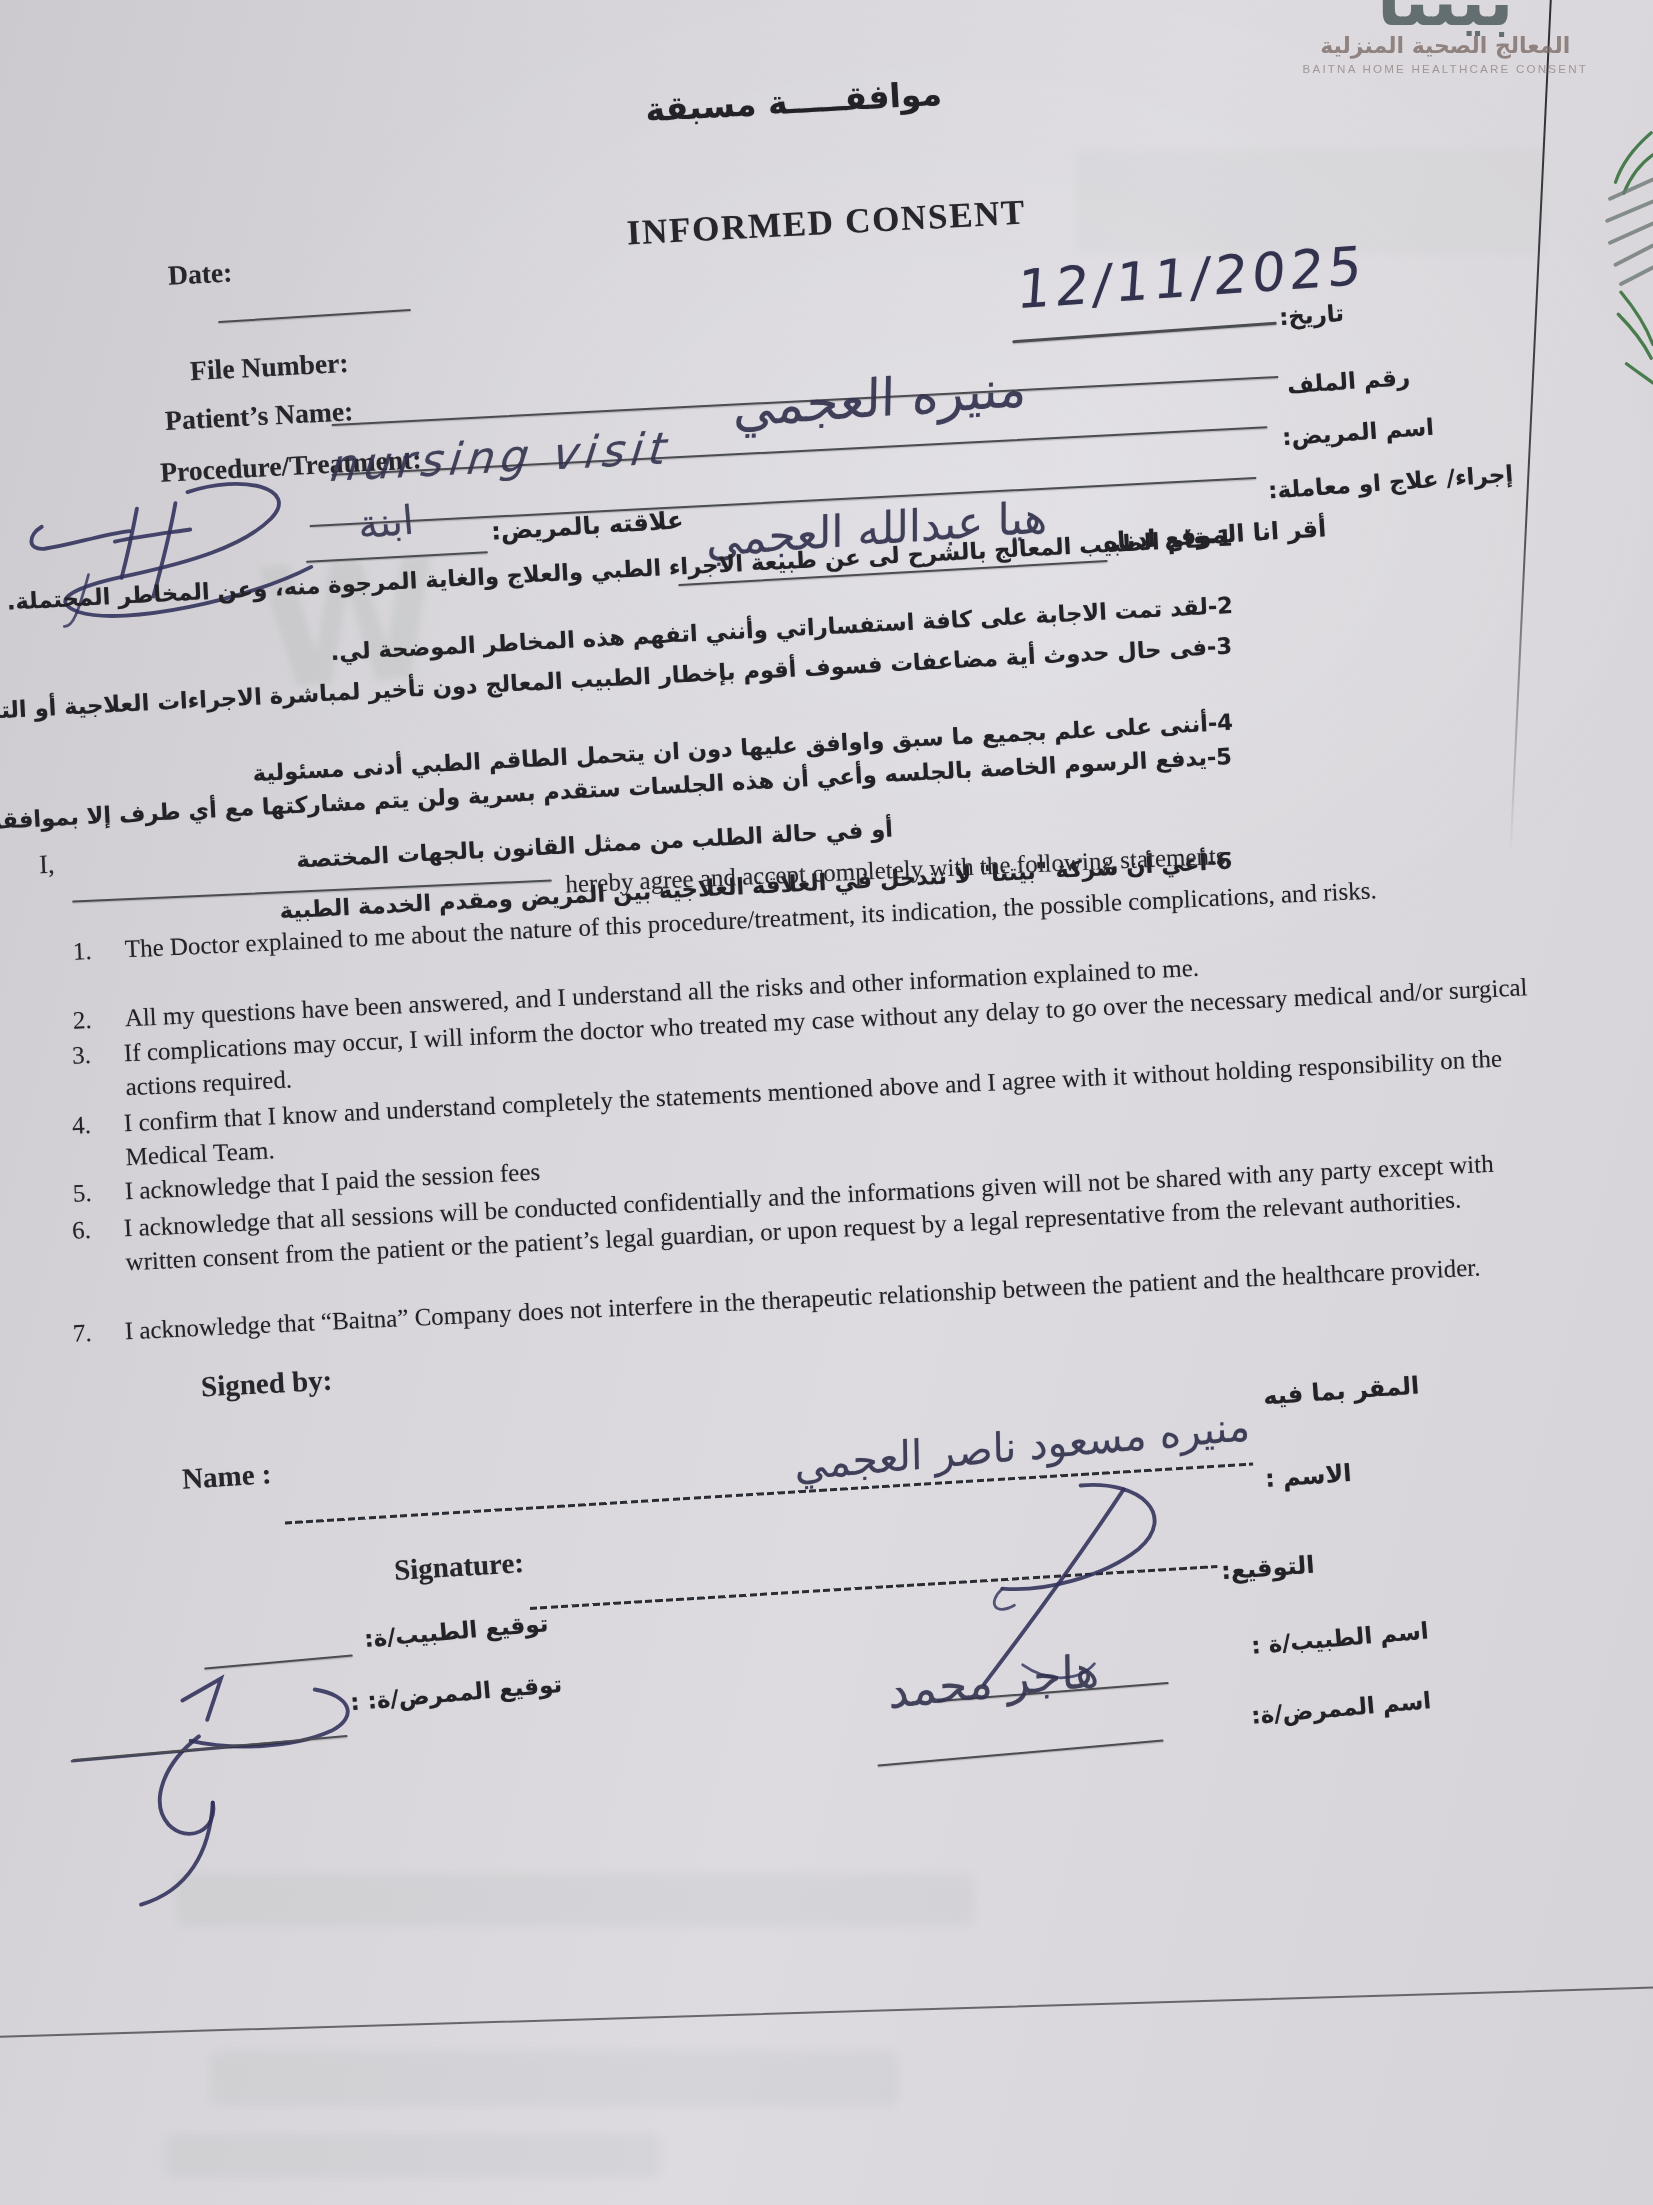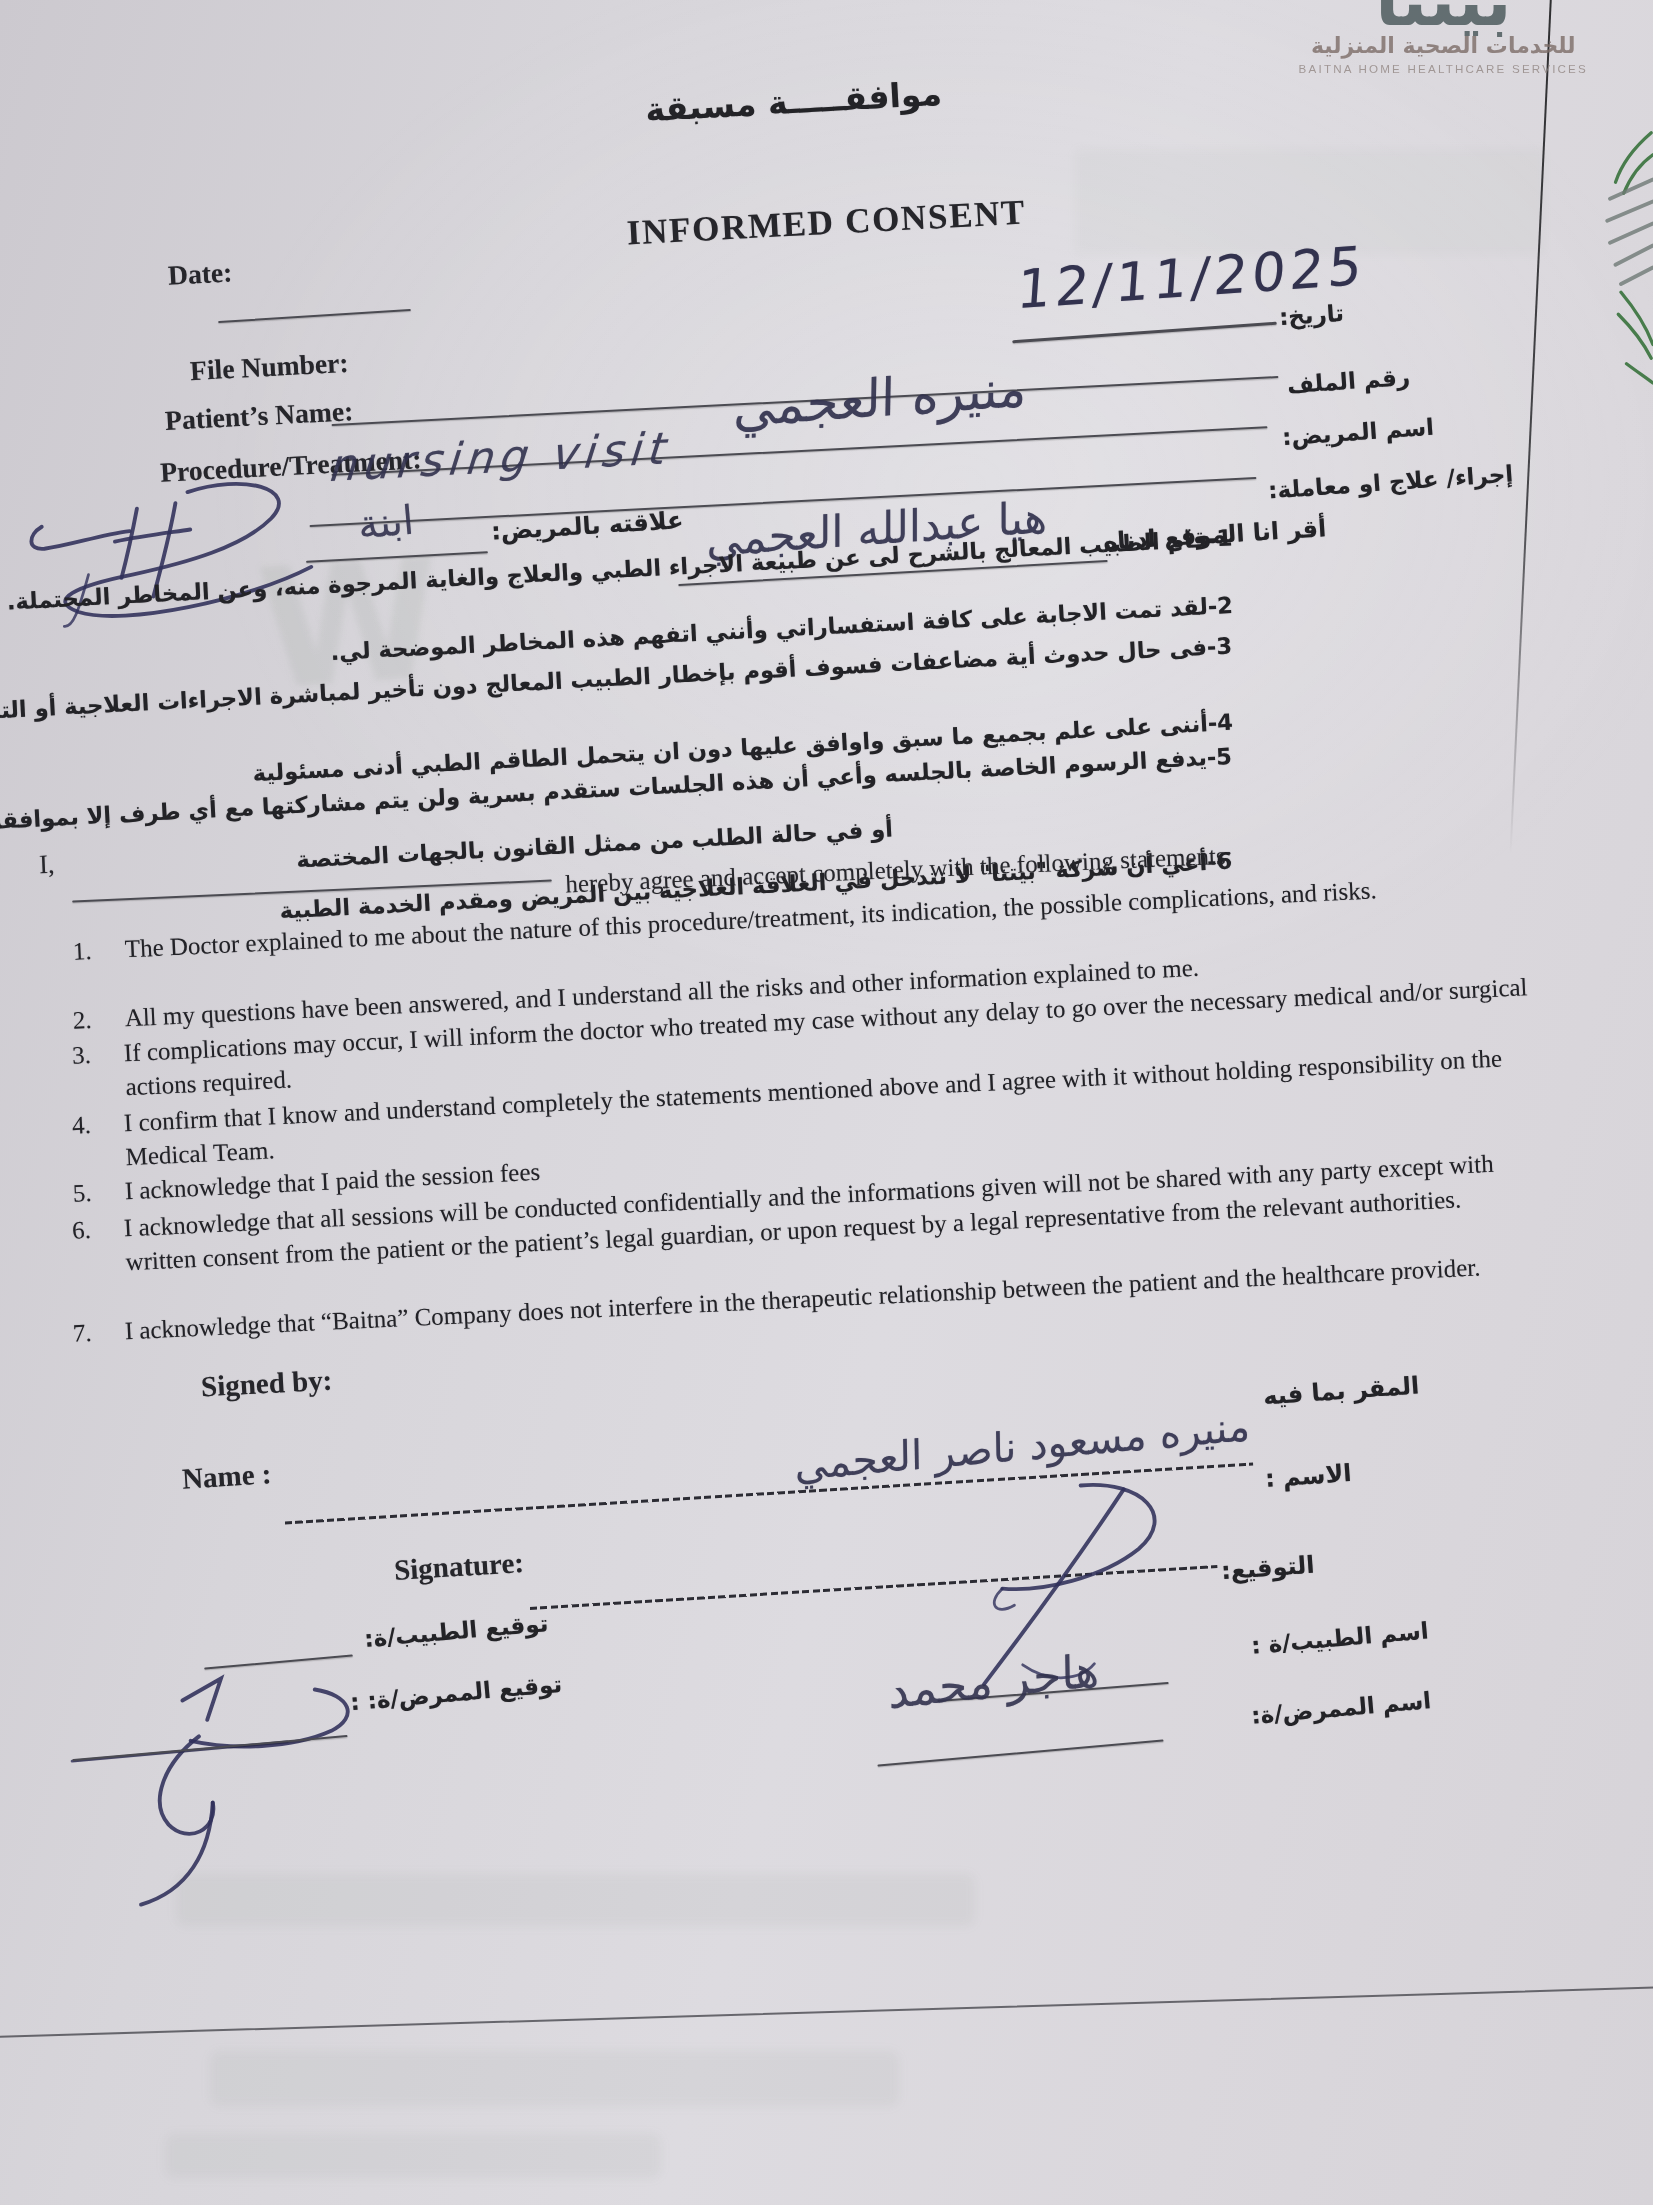--- a/index.html
+++ b/index.html
@@ -47,22 +47,22 @@
     <path d="M20,130 L98,95"></path>
     <path d="M15,170 L98,135"></path>
     <path d="M20,210 L98,175"></path>
     <path d="M30,250 L98,215"></path>
     <path d="M40,285 L98,255"></path>
   </g>
 </svg>
 
 <div class="abs" style="right:66px;top:-39px;text-align:center;">
   <div style="font-family:'DejaVu Sans',sans-serif;font-weight:bold;font-size:69px;color:#4e5c5e;opacity:.85;filter:blur(0.6px);direction:rtl;">بيتنا</div>
-  <div style="font-family:'DejaVu Sans',sans-serif;font-weight:bold;font-size:22px;color:#7d6d68;opacity:.8;filter:blur(0.6px);direction:rtl;margin-top:-7.7px;">للخدمات الصحية المنزلية</div>
-  <div style="font-family:'Liberation Sans',sans-serif;font-size:11.6px;letter-spacing:2.2px;color:#8d817d;opacity:.75;filter:blur(0.4px);margin-top:3.3px;">BAITNA HOME HEALTHCARE SERVICES</div>
+  <div style="font-family:'DejaVu Sans',sans-serif;font-weight:bold;font-size:22px;color:#7d6d68;opacity:.8;filter:blur(0.6px);direction:rtl;margin-top:-7.7px;">المعالج الصحية المنزلية</div>
+  <div style="font-family:'Liberation Sans',sans-serif;font-size:11.6px;letter-spacing:2.2px;color:#8d817d;opacity:.75;filter:blur(0.4px);margin-top:3.3px;">BAITNA HOME HEALTHCARE CONSENT</div>
 </div>
 
 <div class="abs ar" style="left:573px;top:82px;width:441px;text-align:center;font-size:33px;transform:rotate(-3.2deg);">موافقـــــة مسبقة</div>
 <div class="abs en" style="left:551px;top:203px;width:551px;text-align:center;font-size:35px;font-weight:bold;letter-spacing:1.7px;transform:rotate(-3deg);">INFORMED CONSENT</div>
 
 <div class="abs en" style="left:168px;top:258px;font-size:27.6px;font-weight:bold;transform:rotate(-3deg);">Date:</div>
 <div class="abs uline" style="left:218px;top:315px;width:193px;transform:rotate(-3.6deg);"></div>
 <div class="abs ink" style="left:1017px;top:247px;font-size:53px;letter-spacing:4.4px;transform:rotate(-4deg) skewX(-8deg);">12/11/2025</div>
 <div class="abs uline" style="left:1012px;top:331px;width:265px;height:2.8px;transform:rotate(-4deg);"></div>
 <div class="abs ar" style="left:1279px;top:302px;font-size:23px;transform:rotate(-4deg);">تاريخ:</div>

